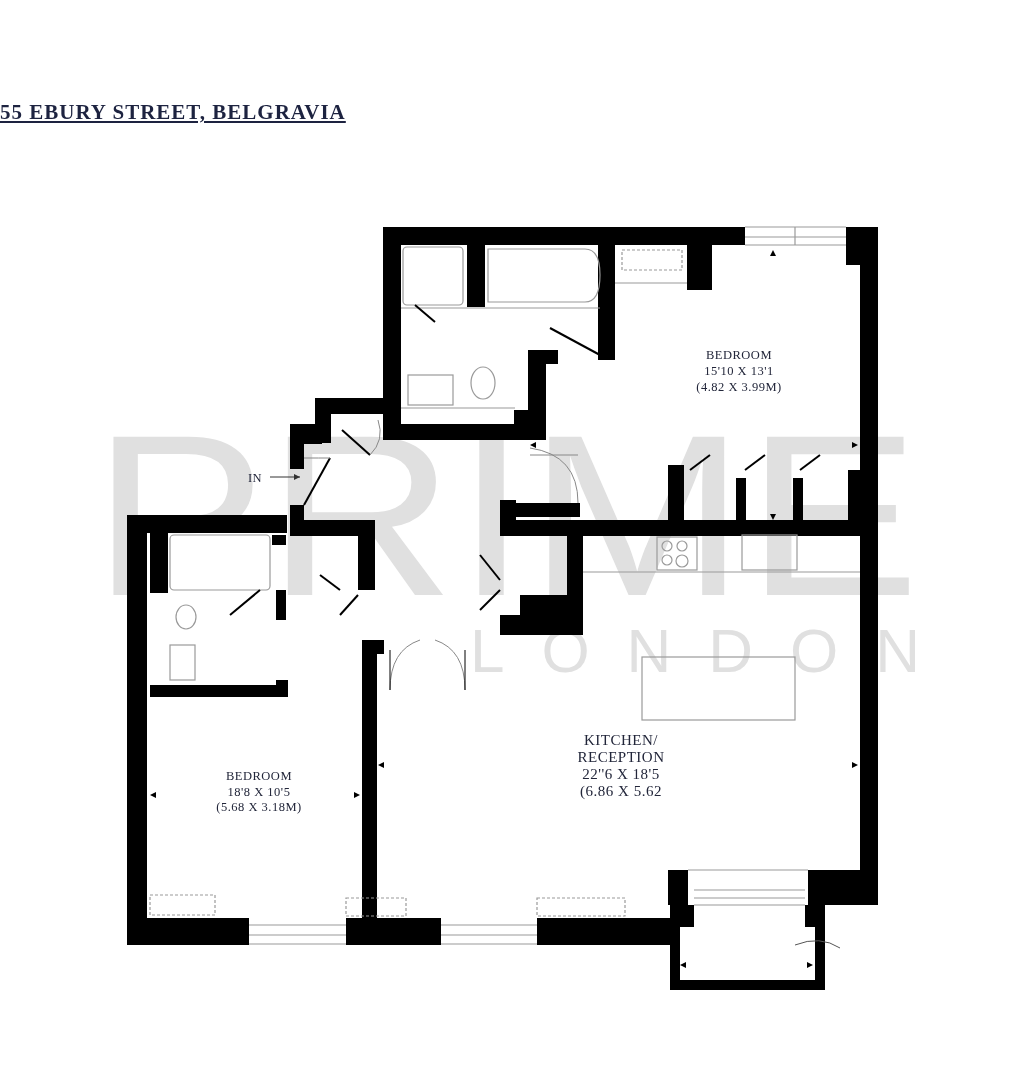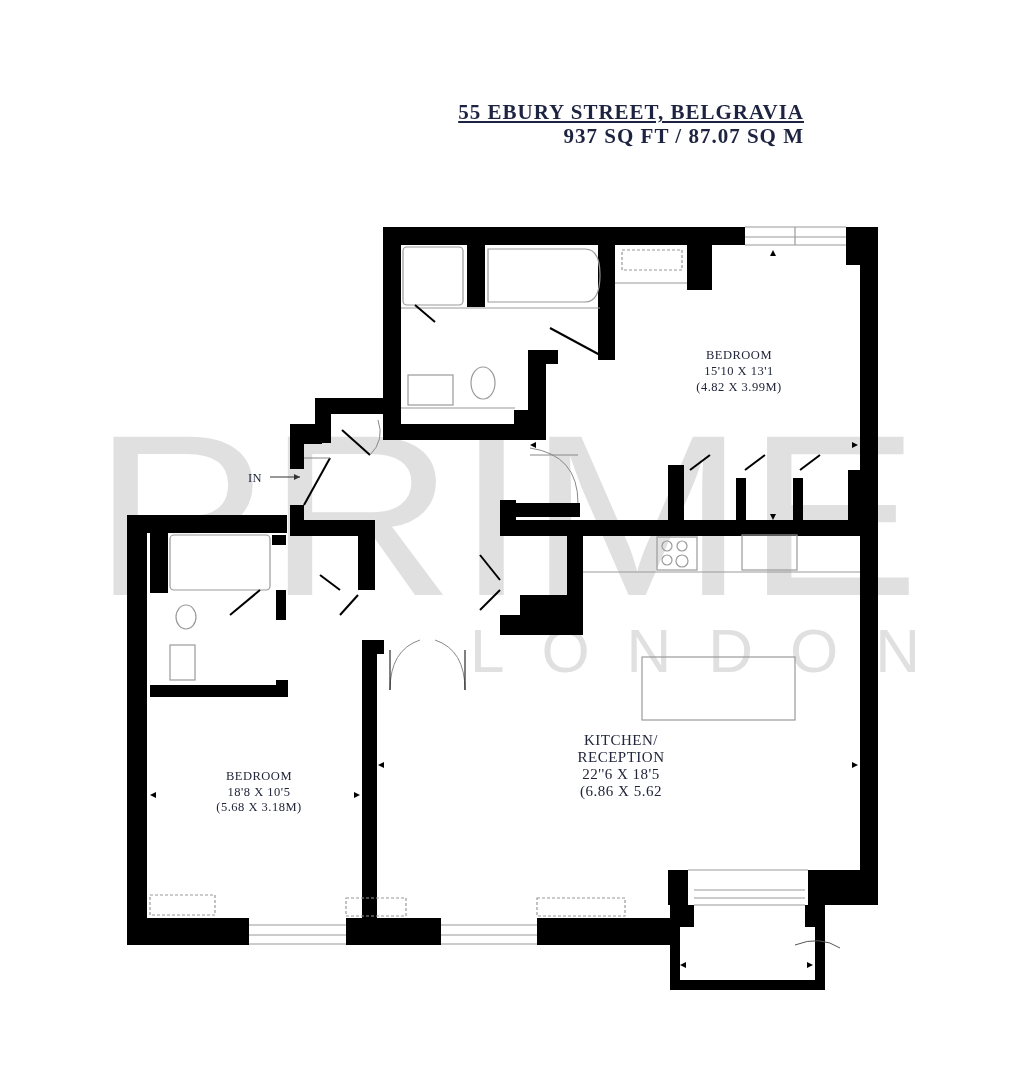--- a/index.html
+++ b/index.html
@@ -1,33 +1,32 @@
 <!DOCTYPE html>
 <html><head>
 <meta charset="utf-8">
 <style>
   html, body { margin:0; padding:0; background:#ffffff; }
   body { width:1012px; height:1080px; position:relative; overflow:hidden;
          font-family: "DejaVu Serif", "Liberation Serif", serif; }
-  .header { position:absolute; left:0; top:100px; width:804px; text-align:right;
+  .header { position:absolute; left:0; top:100px; width:804px; text-align:left;
             color:#1d2340; font-family:"Liberation Serif", "DejaVu Serif", serif;
             font-weight:bold; font-variant:small-caps; letter-spacing:1px; }
   .header div { font-size:21px; line-height:24px; text-transform:uppercase; }
   .header .addr { text-decoration:underline; }
   svg.plan { position:absolute; left:0; top:0; }
   .room-label { font-family:"Liberation Serif", "DejaVu Serif", serif; font-size:12.5px;
                 fill:#22263a; text-anchor:middle; letter-spacing:0.5px; }
   .wm { font-family:"Liberation Sans", "DejaVu Sans", sans-serif; fill:#e0e0e0; }
 </style>
 </head>
 <body>
 
 <div class="header">
   <div class="addr">55 Ebury Street, Belgravia</div>
-  <div>937 sq ft / 87.07 sq m</div>
 </div>
 
 <svg class="plan" width="1012" height="1080" viewBox="0 0 1012 1080">
 
   <g>
     <text class="wm" x="92" y="595" font-size="230" textLength="828" lengthAdjust="spacingAndGlyphs">PRIME</text>
     <text class="wm" x="470" y="672" font-size="62" textLength="450" lengthAdjust="spacing">LONDON</text>
   </g>
 
   <g fill="#000">

